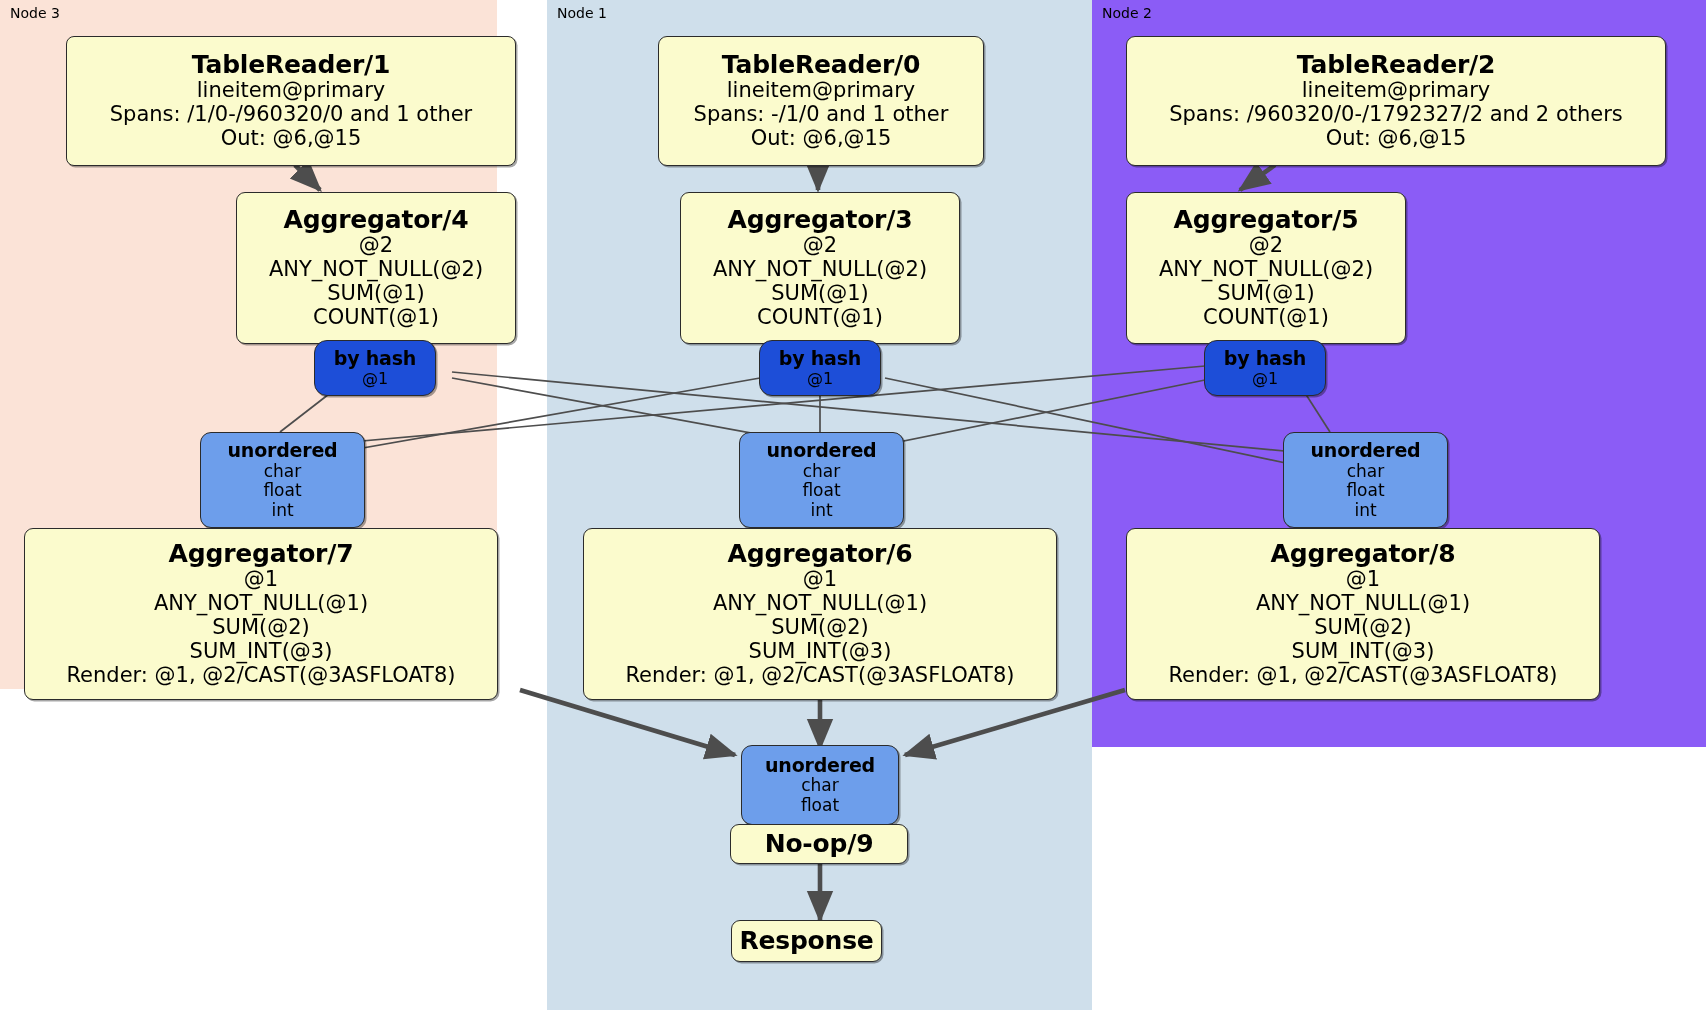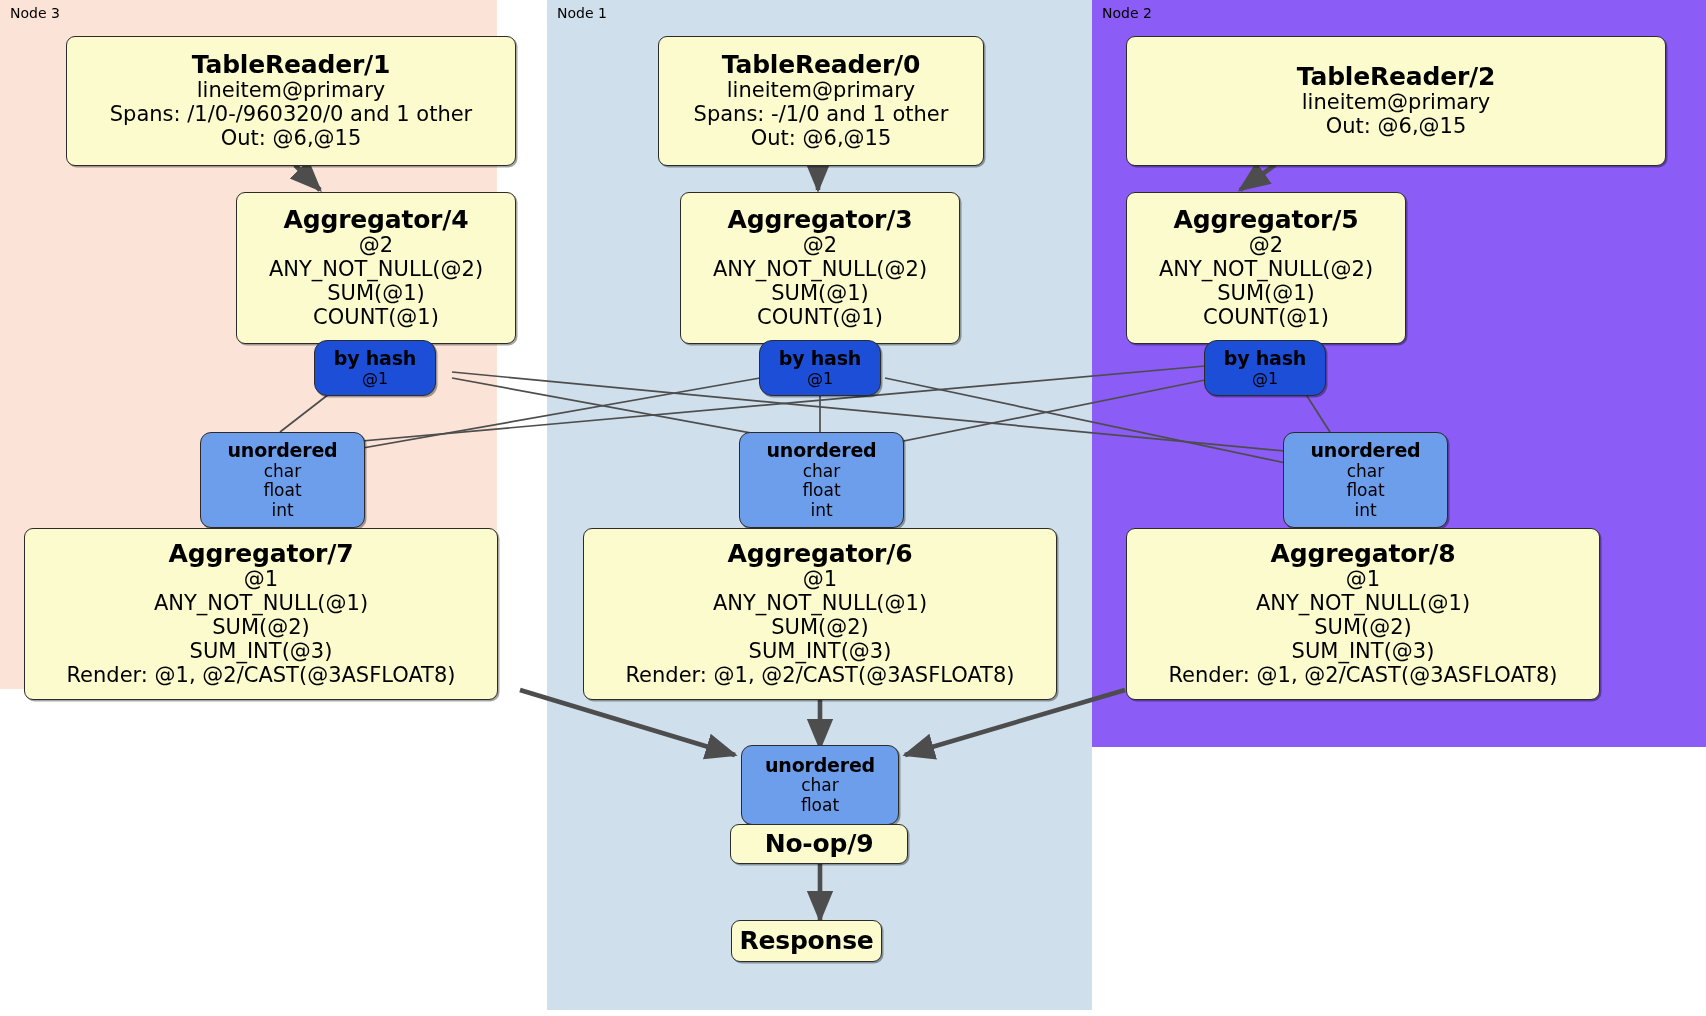--- a/index.html
+++ b/index.html
@@ -138,37 +138,38 @@
       <path d="M520,690 L735,755" stroke-width="4.6" marker-end="url(#ahs)"></path>
       <path d="M820,700 L820,748" stroke-width="4.6" marker-end="url(#ahs)"></path>
       <path d="M1125,690 L905,755" stroke-width="4.6" marker-end="url(#ahs)"></path>
 
       <path d="M820,864 L820,920" stroke-width="4.6" marker-end="url(#ahs)"></path>
     </g>
   </svg>
 
   <div class="z-boxes">
 
-    <div class="gbox proc" style="left:66px; top:36px; width:450px; height:130px;">
+    <div class="gbox proc" style="left:66px; top:36px; width:450px; height:130px;border-radius:8px;">
       <div class="ttl">TableReader/1</div>
       <div class="ln">lineitem@primary</div>
       <div class="ln">Spans: /1/0-/960320/0 and 1 other</div>
       <div class="ln">Out: @6,@15</div>
     </div>
 
     <div class="gbox proc" style="left:658px; top:36px; width:326px; height:130px;">
       <div class="ttl">TableReader/0</div>
       <div class="ln">lineitem@primary</div>
       <div class="ln">Spans: -/1/0 and 1 other</div>
       <div class="ln">Out: @6,@15</div>
     </div>
 
     <div class="gbox proc" style="left:1126px; top:36px; width:540px; height:130px;">
       <div class="ttl">TableReader/2</div>
       <div class="ln">lineitem@primary</div>
+      <div class="ln">Spans: /960320/0-/1792327/2 and 2 others</div>
       <div class="ln">Out: @6,@15</div>
     </div>
 
     <div class="gbox proc" style="left:236px; top:192px; width:280px; height:152px;">
       <div class="ttl">Aggregator/4</div>
       <div class="ln">@2</div>
       <div class="ln">ANY_NOT_NULL(@2)</div>
       <div class="ln">SUM(@1)</div>
       <div class="ln">COUNT(@1)</div>
     </div>

